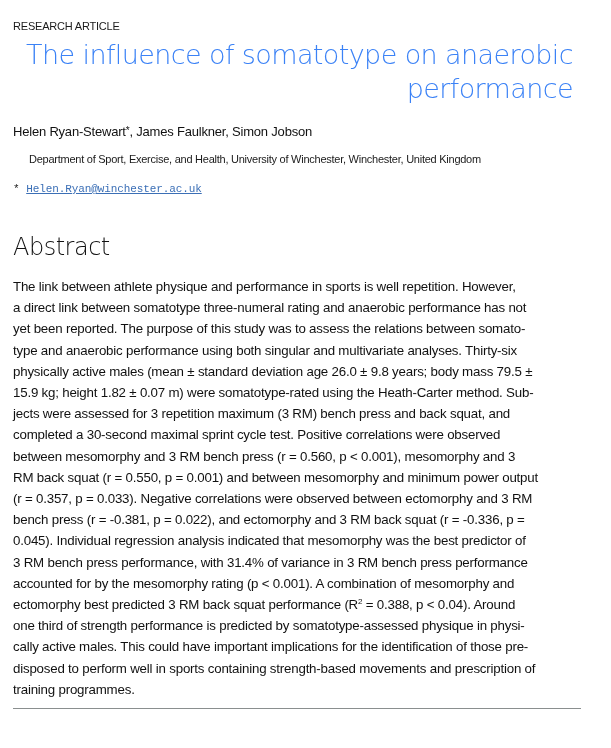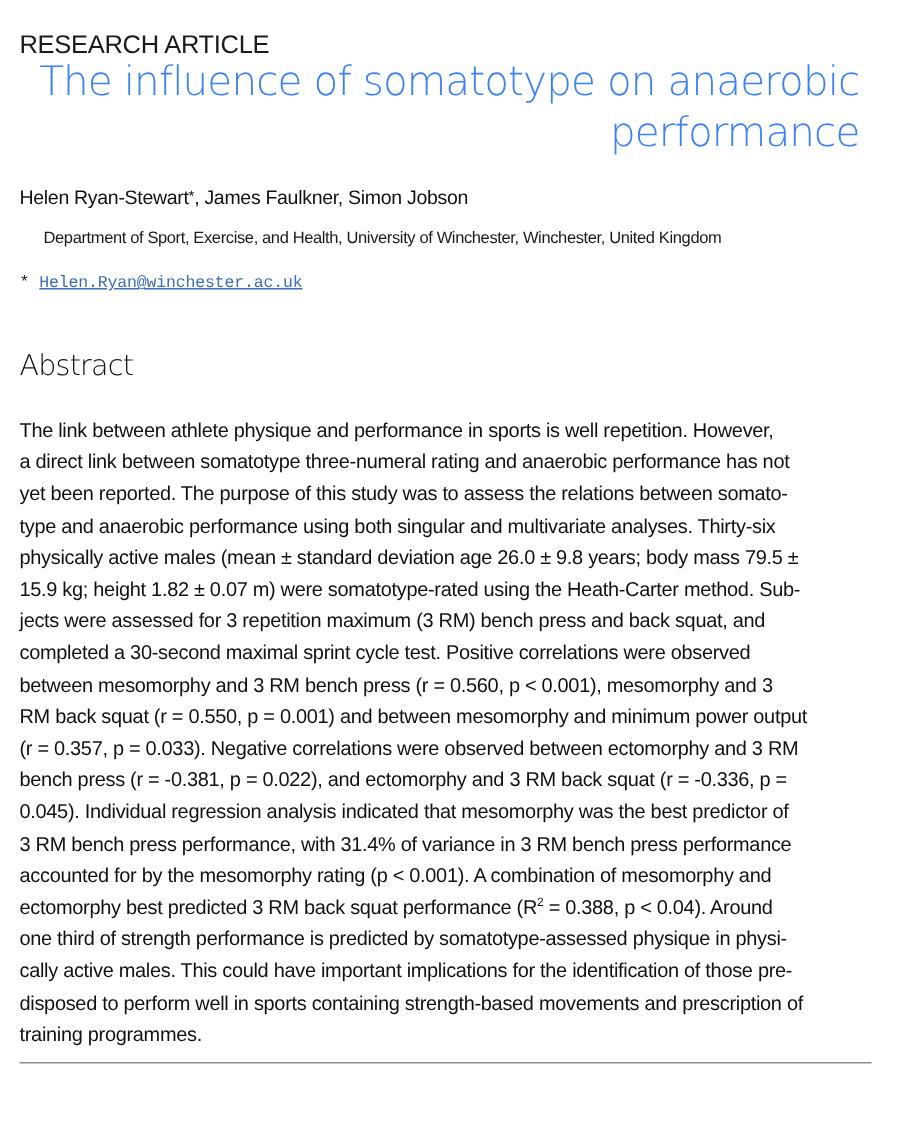--- a/index.html
+++ b/index.html
@@ -18,21 +18,21 @@
       position: absolute;
       left: 13px;
       top: 0;
       width: 575px;
     }
     .article-type {
       position: absolute;
       top: 20px;
       left: 0;
       font-family: "Liberation Sans", sans-serif;
-      font-size: 17px;
+      font-size: 11px;
       letter-spacing: -0.2px;
       color: #1a1a1a;
       white-space: nowrap;
     }
     .title {
       position: absolute;
       top: 38px;
       left: 0;
       width: 560px;
       font-family: "DejaVu Sans", sans-serif;
@@ -83,21 +83,21 @@
       text-decoration: underline;
       text-underline-offset: 1px;
       letter-spacing: -0.1px;
     }
     .abstract-heading {
       position: absolute;
       top: 233px;
       left: 0;
       font-family: "DejaVu Sans", sans-serif;
       font-weight: 300;
-      font-size: 19px;
+      font-size: 24px;
       letter-spacing: -0.5px;
       color: #111;
       margin: 0;
     }
     .abstract-body {
       position: absolute;
       top: 276px;
       left: 0;
       width: 575px;
       font-family: "Liberation Sans", sans-serif;

